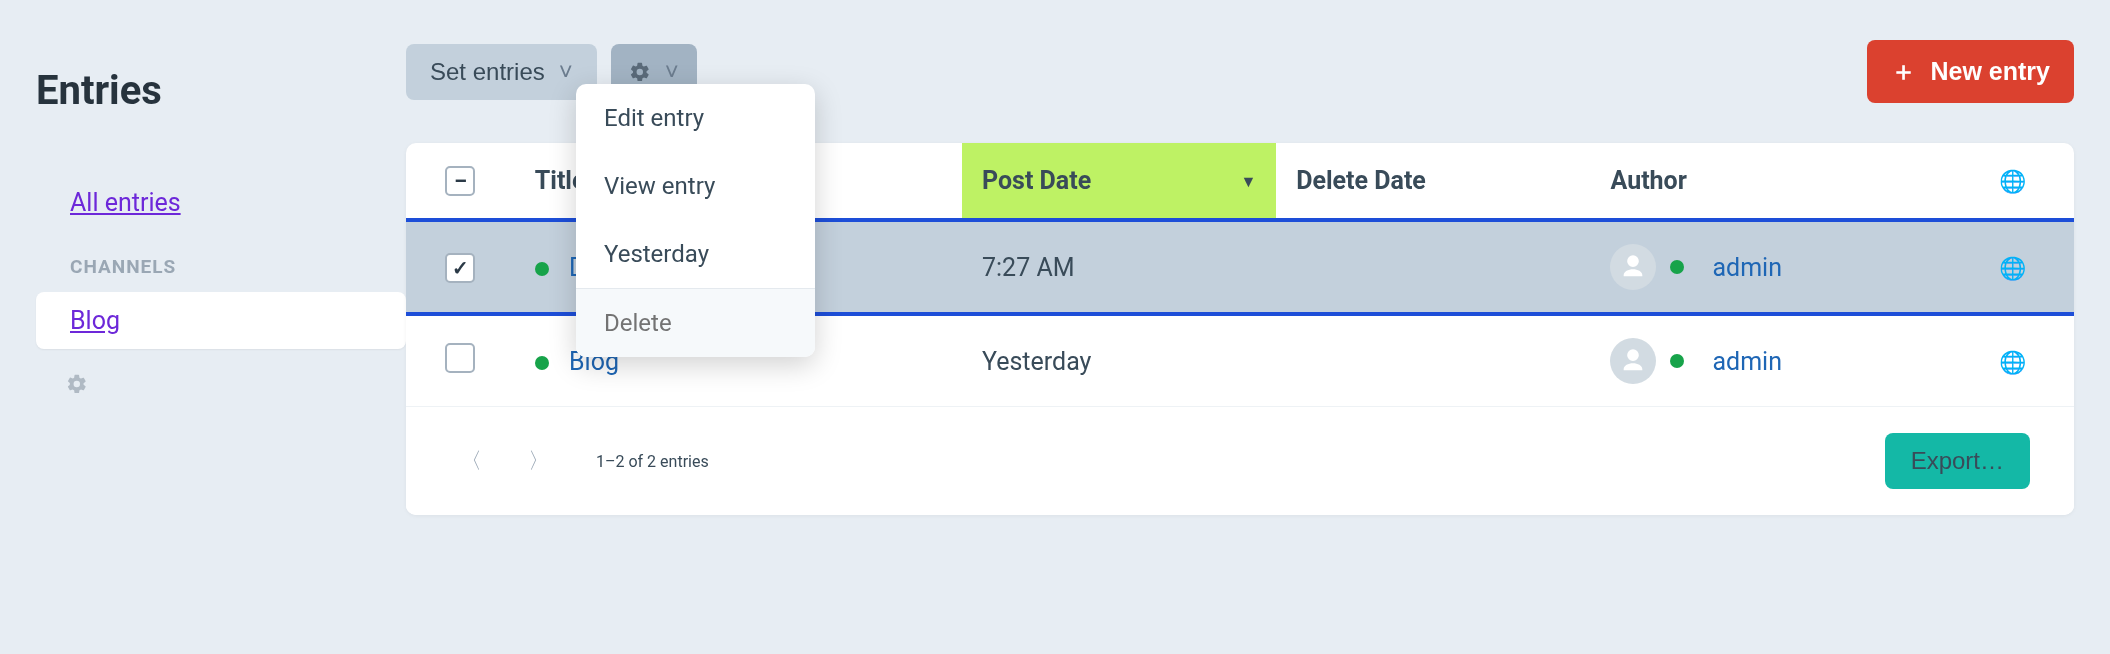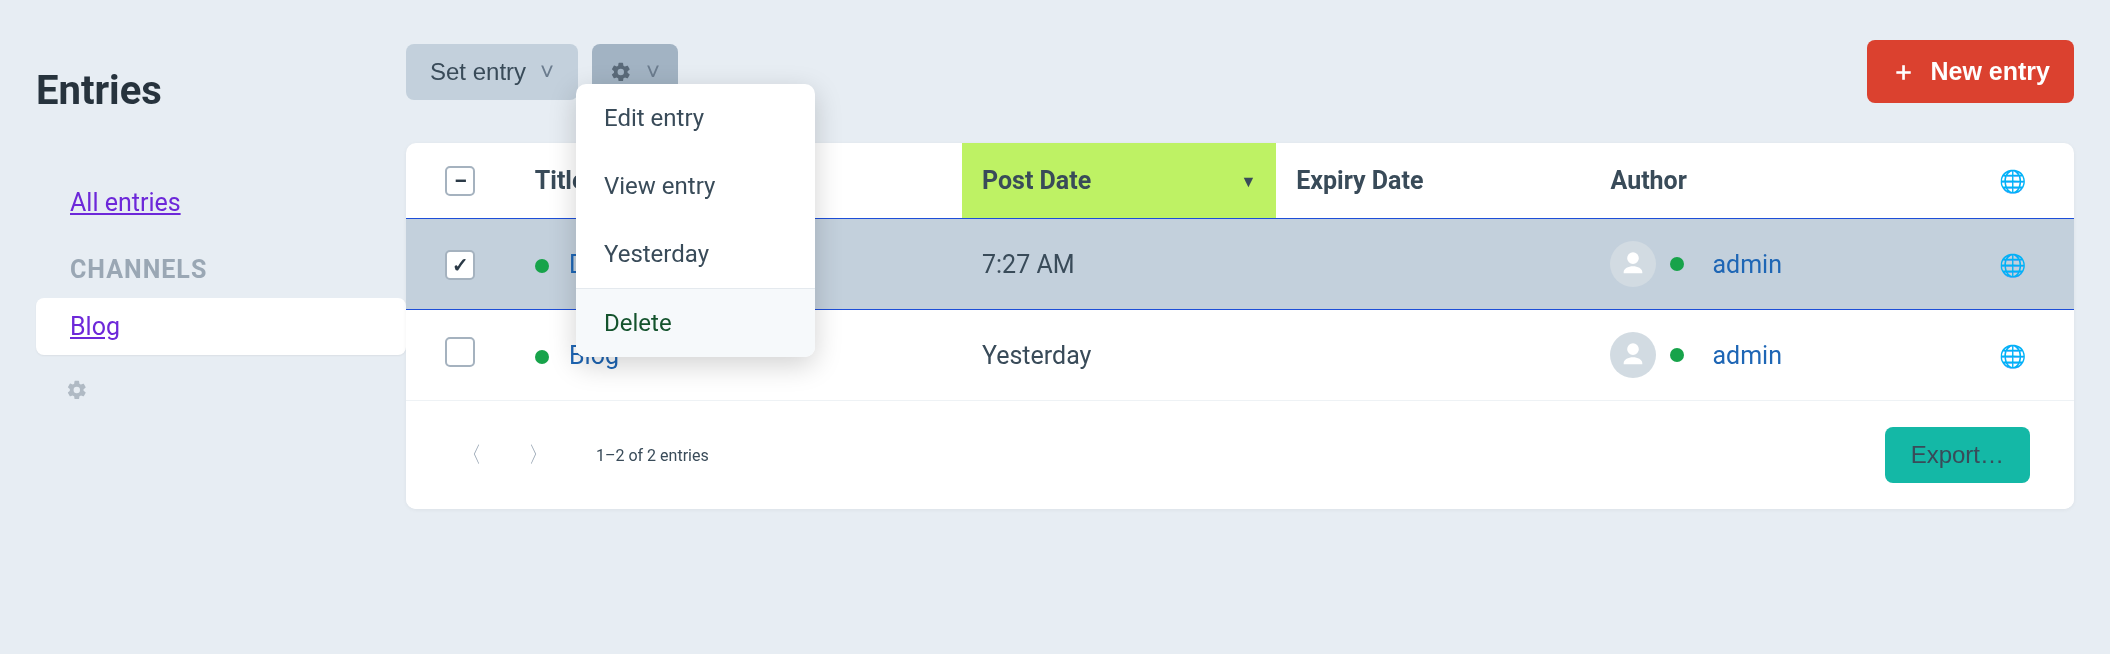--- a/index.html
+++ b/index.html
@@ -34,21 +34,21 @@
   .sidebar-item {
     padding: 14px 34px;
     font-size: 25px;
     border-radius: 8px;
     cursor: pointer;
     color: #6d28d9;
     text-decoration: underline;
   }
   .sidebar-heading {
     padding: 14px 34px;
-    font-size: 25px;
+    font-size: 19px;
     font-weight: 700;
     letter-spacing: 1px;
     color: #9aa7b4;
     text-transform: uppercase;
     margin-top: 10px;
   }
   .sidebar-item.active {
     background: #fff;
     box-shadow: 0 1px 2px rgba(0,0,0,0.06);
   }
@@ -114,21 +114,21 @@
   .dropdown-item {
     padding: 20px 28px;
     font-size: 24px;
     color: #394b59;
     cursor: pointer;
   }
   .dropdown-sep {
     border-top: 1px solid #e4e9ee;
   }
   .dropdown-item.danger {
-    color: #14532d;
+    color: #737373;
     background: #f6f9fb;
   }
   
   .card {
     background: #fff;
     border-radius: 10px;
     box-shadow: 0 1px 4px rgba(0,0,0,0.05);
     overflow: hidden;
   }
   table {
@@ -154,21 +154,21 @@
   .col-globe { width: 100px; text-align: center; }
   thead th.sorted {
     background: #bef264;
     position: relative;
   }
   thead th.sorted .sort-ind {
     float: right;
     font-size: 16px;
     margin-top: 6px;
   }
-  tbody tr { border-top: 1px solid #1d4ed8; }
+  tbody tr { border-top: 4px solid #1d4ed8; }
   tbody tr.selected { background: #c3d0dc; }
   .chk {
     display: inline-flex;
     width: 30px;
     height: 30px;
     border: 2px solid #a5b2bf;
     border-radius: 5px;
     background: #fff;
     align-items: center;
     justify-content: center;
@@ -252,21 +252,21 @@
     <div class="sidebar-settings">
       <svg class="icon-svg" viewBox="0 0 24 24" fill="currentColor">
           <path d="M19.14,12.94a7.07,7.07,0,0,0,.05-.94,7.07,7.07,0,0,0-.05-.94l2.11-1.65a.5.5,0,0,0,.12-.64l-2-3.46a.5.5,0,0,0-.61-.22l-2.49,1a7,7,0,0,0-1.63-.94l-.38-2.65A.5.5,0,0,0,13.77,2H9.77a.5.5,0,0,0-.49.42L8.9,5.07a7,7,0,0,0-1.63.94l-2.49-1a.5.5,0,0,0-.61.22l-2,3.46a.5.5,0,0,0,.12.64L4.4,11.06a7.07,7.07,0,0,0-.5.94,7.07,7.07,0,0,0,.5.94L2.29,14.59a.5.5,0,0,0-.12.64l2,3.46a.5.5,0,0,0,.61.22l2.49-1a7,7,0,0,0,1.63.94l.38,2.65a.5.5,0,0,0,.49.42h4a.5.5,0,0,0,.49-.42l.38-2.65a7,7,0,0,0,1.63-.94l2.49,1a.5.5,0,0,0,.61-.22l2-3.46a.5.5,0,0,0-.12-.64ZM11.77,15.5A3.5,3.5,0,1,1,15.27,12,3.5,3.5,0,0,1,11.77,15.5Z"></path>
         </svg>
     </div>
   </aside>
 
   <main class="main">
     <div class="toolbar">
       <button class="btn btn-grey">
-        <span>Set entry</span>
+        <span>Set entries</span>
         <span class="chev">˅</span>
       </button>
       <button class="btn btn-gear">
         <svg class="icon-svg" viewBox="0 0 24 24" fill="currentColor">
             <path d="M19.14,12.94a7.07,7.07,0,0,0,.05-.94,7.07,7.07,0,0,0-.05-.94l2.11-1.65a.5.5,0,0,0,.12-.64l-2-3.46a.5.5,0,0,0-.61-.22l-2.49,1a7,7,0,0,0-1.63-.94l-.38-2.65A.5.5,0,0,0,13.77,2H9.77a.5.5,0,0,0-.49.42L8.9,5.07a7,7,0,0,0-1.63.94l-2.49-1a.5.5,0,0,0-.61.22l-2,3.46a.5.5,0,0,0,.12.64L4.4,11.06a7.07,7.07,0,0,0-.05.94,7.07,7.07,0,0,0,.05.94L2.29,14.59a.5.5,0,0,0-.12.64l2,3.46a.5.5,0,0,0,.61.22l2.49-1a7,7,0,0,0,1.63.94l.38,2.65a.5.5,0,0,0,.49.42h4a.5.5,0,0,0,.49-.42l.38-2.65a7,7,0,0,0,1.63-.94l2.49,1a.5.5,0,0,0,.61-.22l2-3.46a.5.5,0,0,0-.12-.64ZM11.77,15.5A3.5,3.5,0,1,1,15.27,12,3.5,3.5,0,0,1,11.77,15.5Z"></path>
           </svg>
         <span class="chev">˅</span>
       </button>
       <div class="spacer"></div>
       <button class="btn btn-primary">
@@ -304,21 +304,21 @@
         <thead>
           <tr>
             <th class="col-check">
               <span class="chk indeterminate"></span>
             </th>
             <th>Title</th>
             <th class="sorted">
               <span>Post Date</span>
               <span class="sort-ind">▼</span>
             </th>
-            <th>Expiry Date</th>
+            <th>Delete Date</th>
             <th>Author</th>
             <th class="col-globe">
               <span class="globe">🌐</span>
             </th>
           </tr>
         </thead>
         <tbody>
           <tr class="selected">
             <td class="col-check">
               <span class="chk checked"></span>

